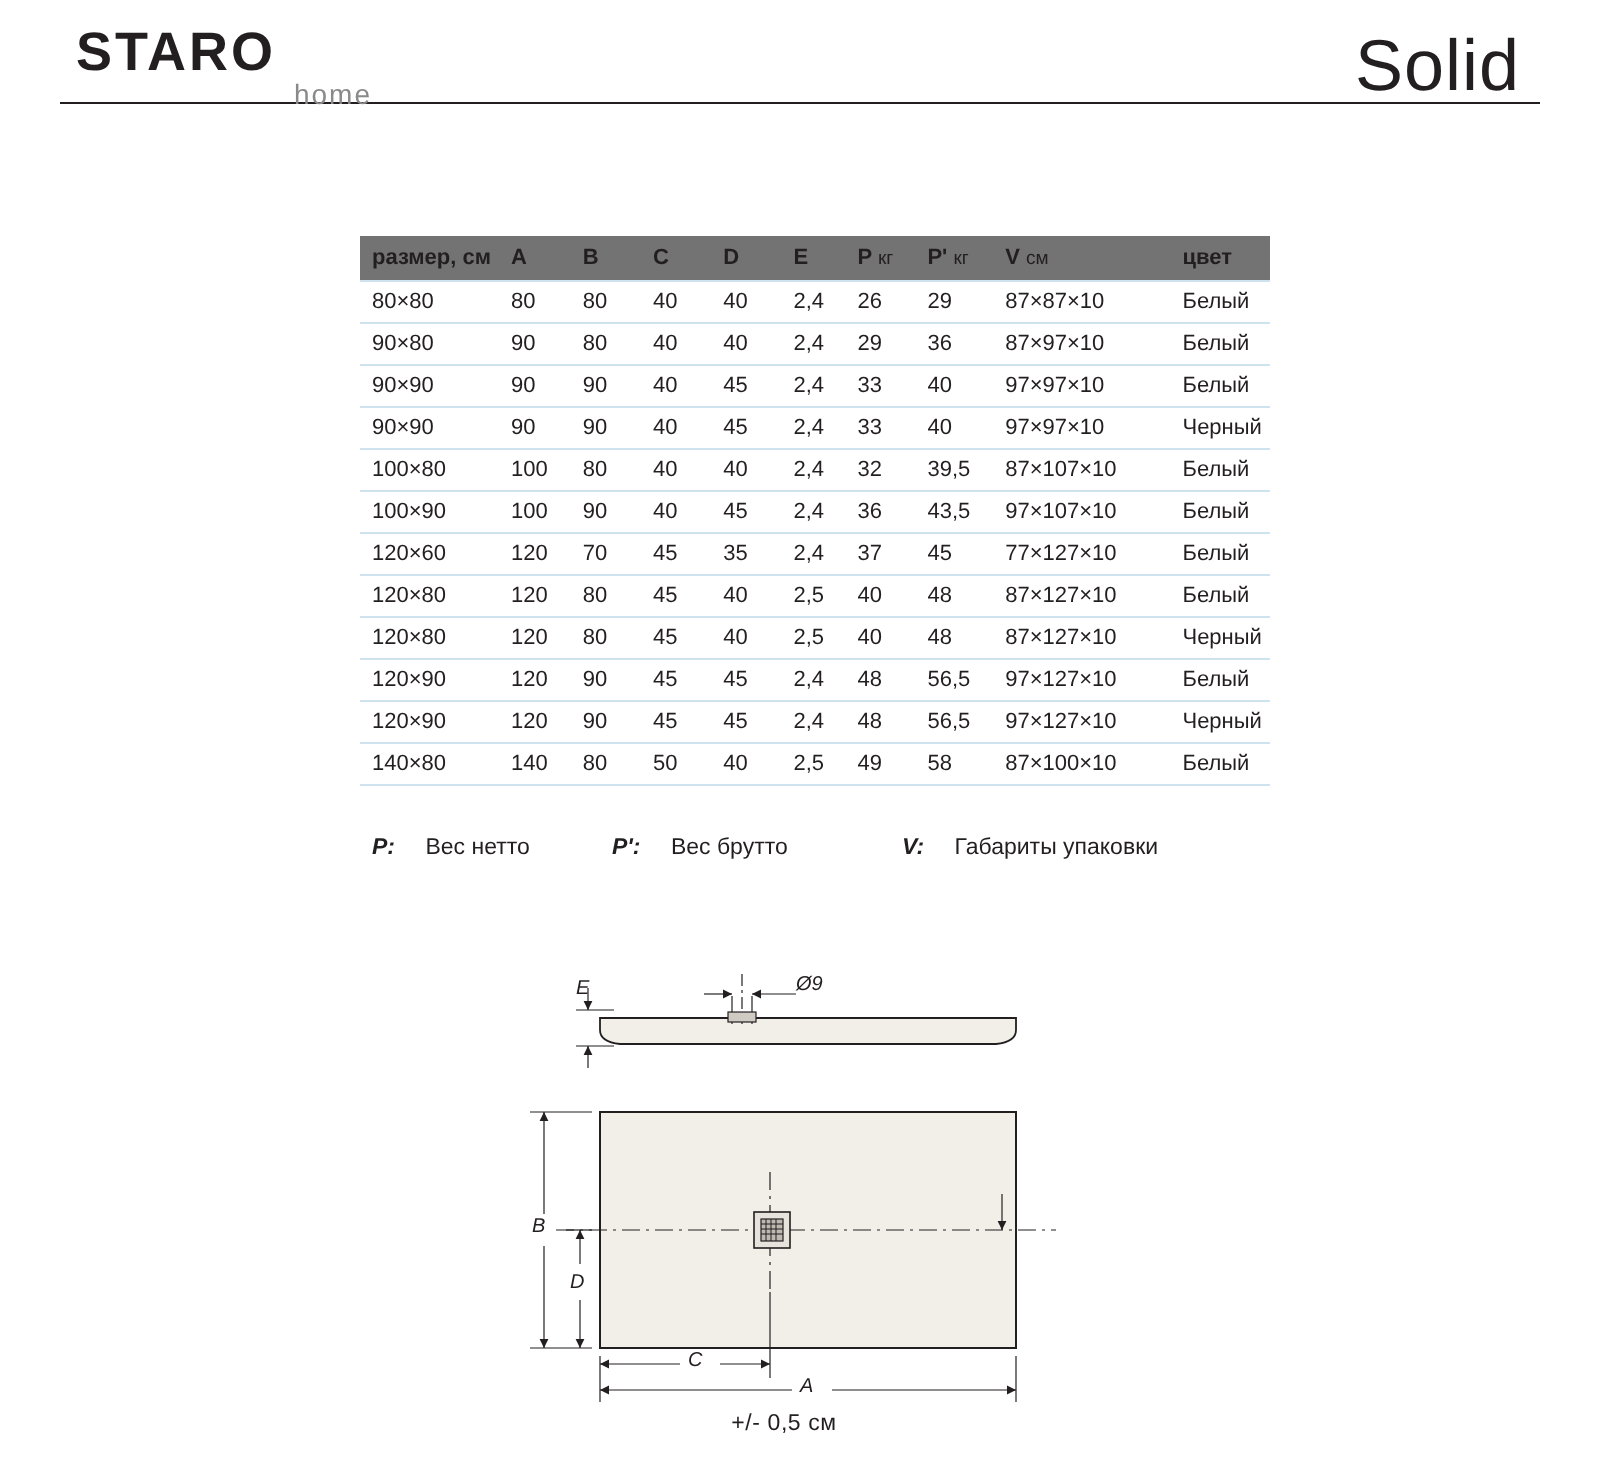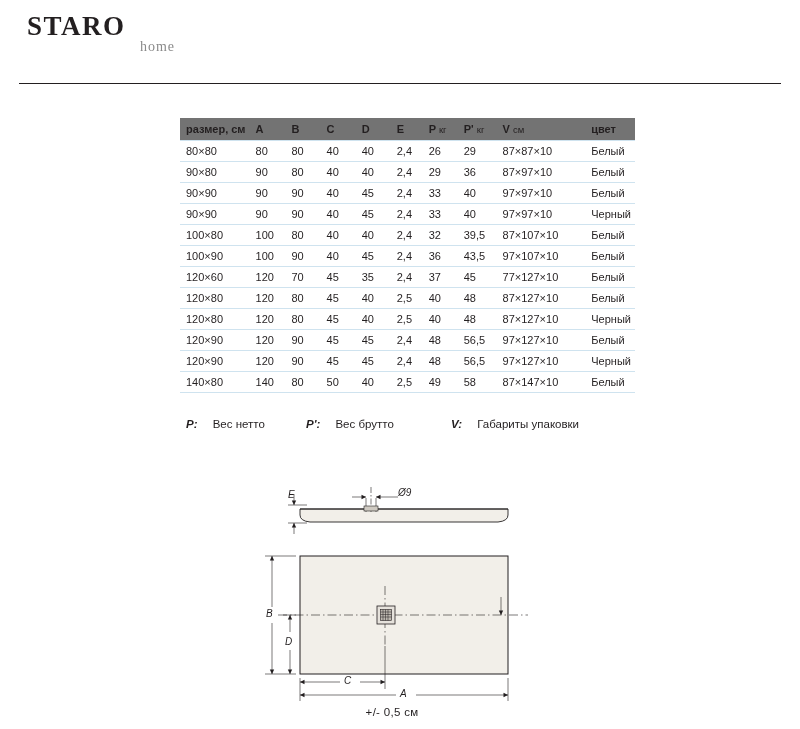--- a/index.html
+++ b/index.html
@@ -10,24 +10,23 @@
     background: #ffffff;
     font-family: "Liberation Sans", sans-serif;
     color: #231f20;
     position: relative;
     overflow: hidden;
   }
 
   
   .header {
     position: relative;
-    height: 84px;
+    height: 52px;
     border-bottom: 1px solid #231f20;
-    margin: 0 19px;
-    font-family: Liberation Serif, serif;
+    margin: 0 30px;
   }
   .logo {
     position: absolute;
     left: 8px;
     top: 12px;
     width: 150px;
   }
   .logo-main {
     font-size: 27px;
     font-weight: bold;
@@ -141,20 +140,21 @@
   }
 </style>
 </head>
 <body>
 
 <div class="header">
   <div class="logo">
     <div class="logo-main">STARO</div>
     <div class="logo-sub">home</div>
   </div>
+  <div class="product-title">Solid</div>
 </div>
 
 <div class="table-wrap">
   <table class="spec">
     <colgroup>
       <col class="col-size">
         <col class="col-a">
         <col class="col-b">
         <col class="col-c">
         <col class="col-d">
@@ -313,21 +313,21 @@
       </tr>
       <tr>
         <td>140×80</td>
         <td>140</td>
         <td>80</td>
         <td>50</td>
         <td>40</td>
         <td>2,5</td>
         <td>49</td>
         <td>58</td>
-        <td>87×147×10</td>
+        <td>87×100×10</td>
         <td>Белый</td>
       </tr>
     </tbody>
   </table>
 </div>
 
 <div class="legend">
   <div class="legend-item legend-p">
     <span class="key">P:</span>
     <span>Вес нетто</span>

